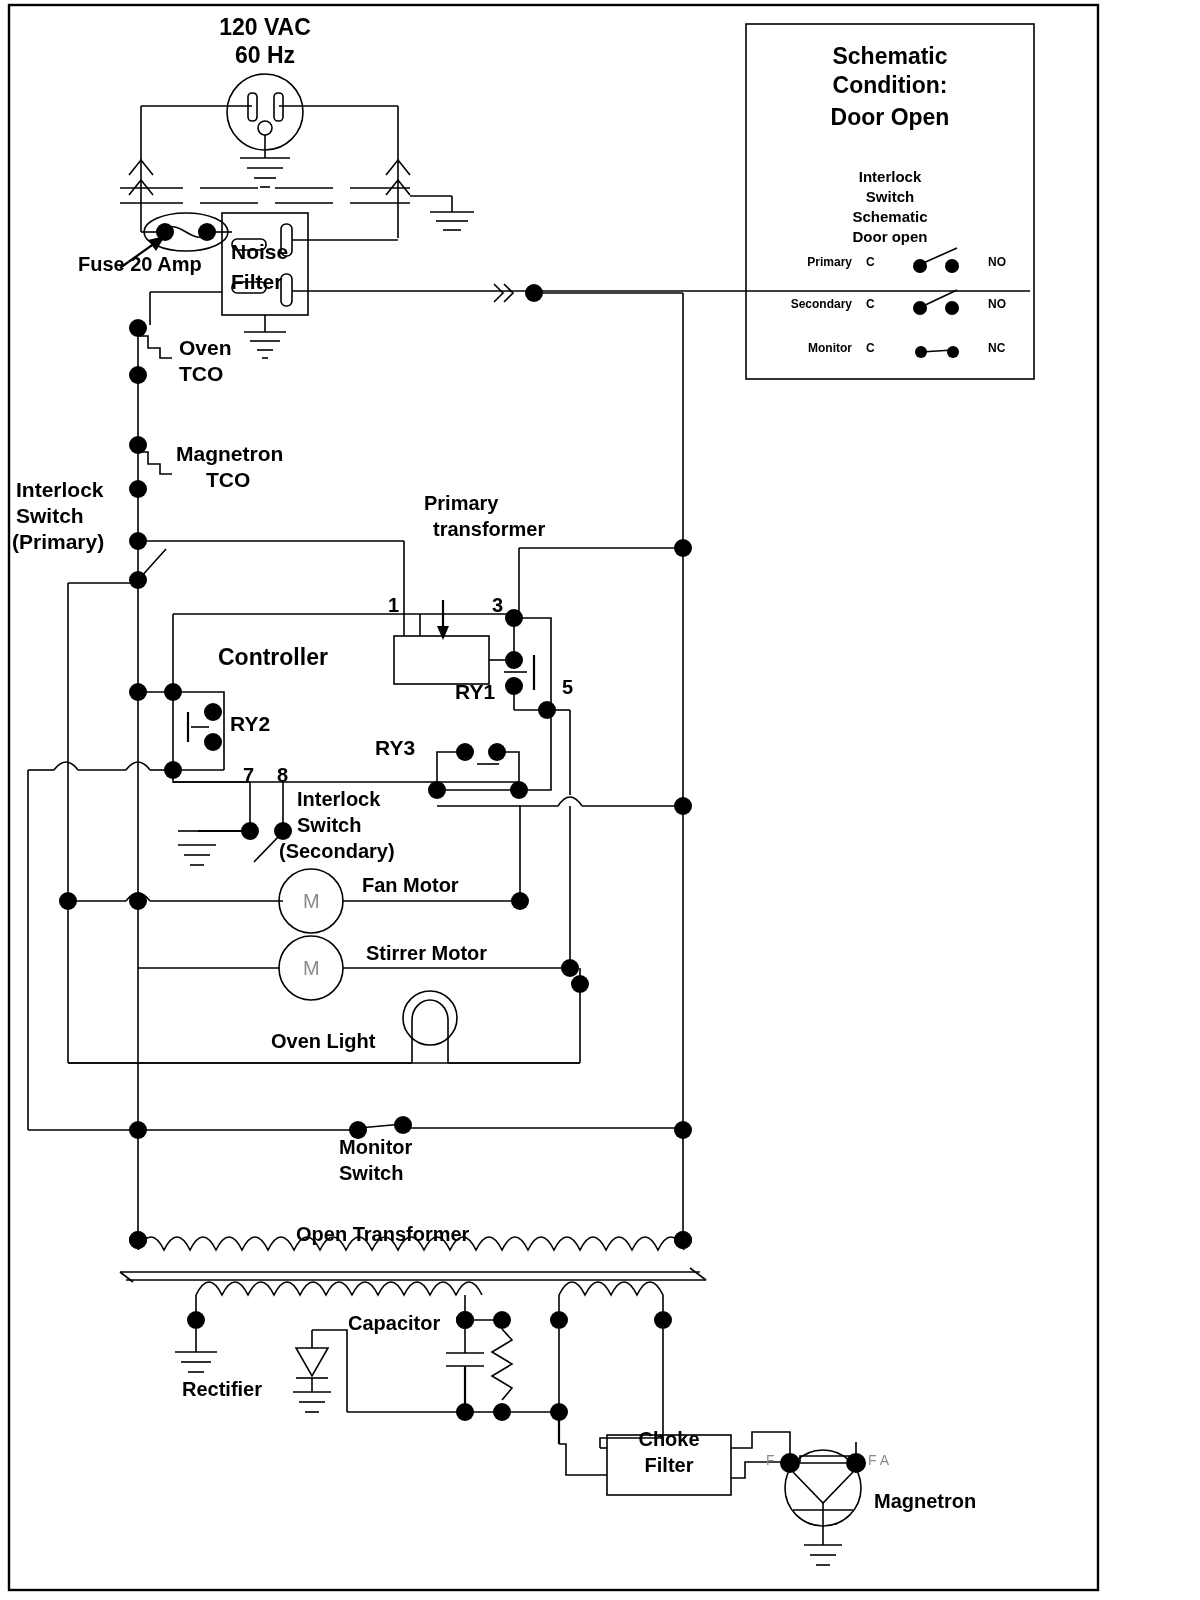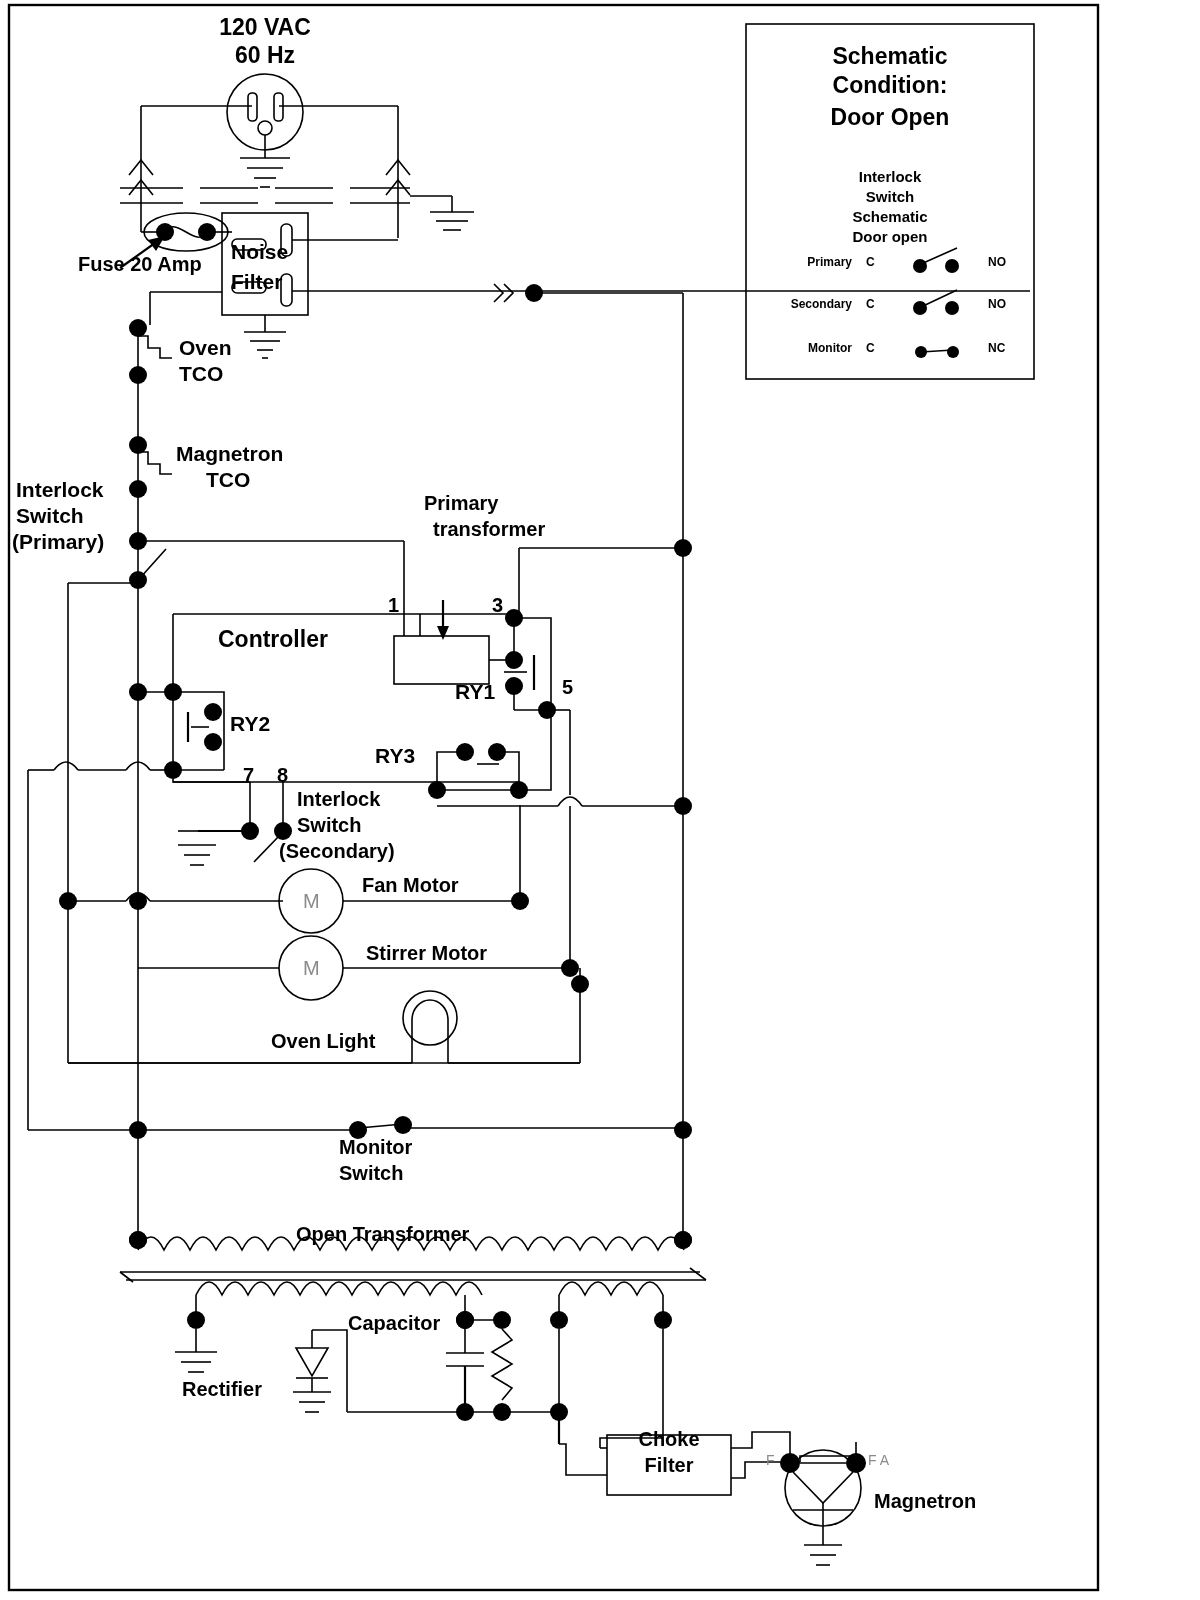--- a/index.html
+++ b/index.html
@@ -356,31 +356,31 @@
 <div class="lbl t22" style="left:176px;top:442px;">Magnetron</div>
 <div class="lbl t22" style="left:206px;top:468px;">TCO</div>
 
 <div class="lbl t21 t22" style="left:16px;top:478px;">Interlock</div>
 <div class="lbl t22" style="left:16px;top:504px;">Switch</div>
 <div class="lbl t22" style="left:12px;top:530px;">(Primary)</div>
 
 <div class="lbl t20" style="left:424px;top:492px;">Primary</div>
 <div class="lbl t20" style="left:404px;top:518px;margin-left:29px;">transformer</div>
 
-<div class="lbl t24" style="left:218px;top:626px;">Controller</div>
+<div class="lbl t24" style="left:218px;top:644px;">Controller</div>
 
 <div class="lbl t20" style="left:388px;top:594px;">1</div>
 <div class="lbl t20" style="left:492px;top:594px;">3</div>
 <div class="lbl t20" style="left:562px;top:676px;">5</div>
 <div class="lbl t20" style="left:243px;top:764px;">7</div>
 <div class="lbl t20" style="left:277px;top:764px;">8</div>
 
 <div class="lbl t22" style="left:455px;top:680px;">RY1</div>
 <div class="lbl t22" style="left:230px;top:712px;">RY2</div>
-<div class="lbl t22" style="left:375px;top:736px;margin-top:8px;">RY3</div>
+<div class="lbl t22" style="left:375px;top:736px;">RY3</div>
 
 <div class="lbl t20" style="left:297px;top:788px;">Interlock</div>
 <div class="lbl t20" style="left:297px;top:814px;">Switch</div>
 <div class="lbl t20" style="left:279px;top:840px;">(Secondary)</div>
 
 <div class="lbl t20 grey" style="left:303px;top:890px;">M</div>
 <div class="lbl t20" style="left:362px;top:874px;">Fan Motor</div>
 
 <div class="lbl t20 grey" style="left:303px;top:957px;">M</div>
 <div class="lbl t20" style="left:358px;top:942px;margin-left:8px;">Stirrer Motor</div>

